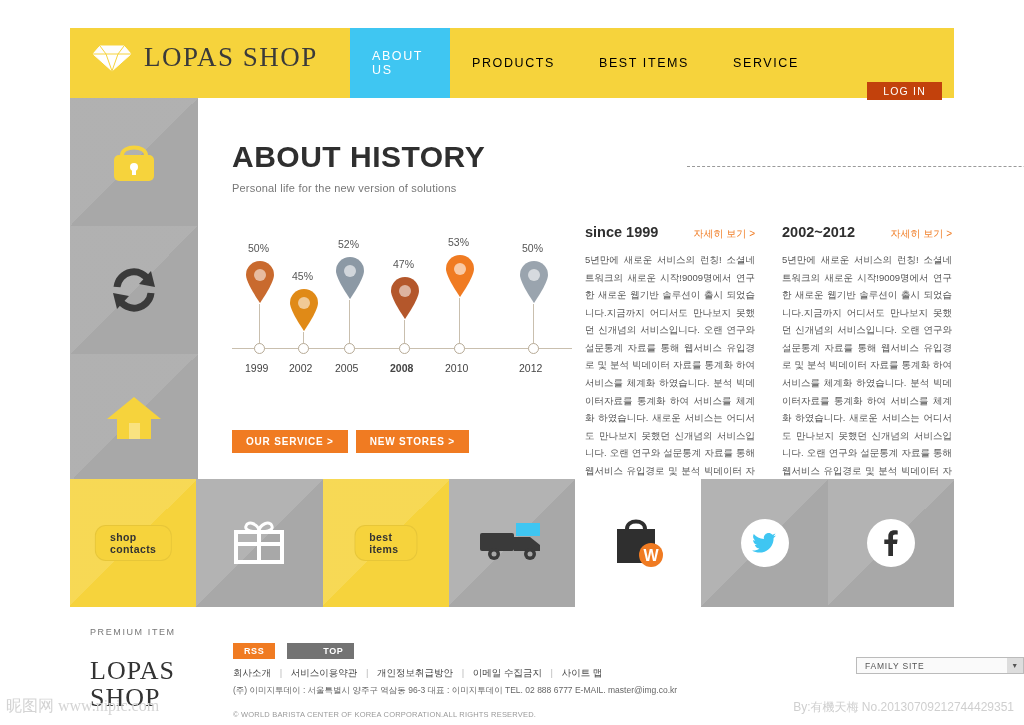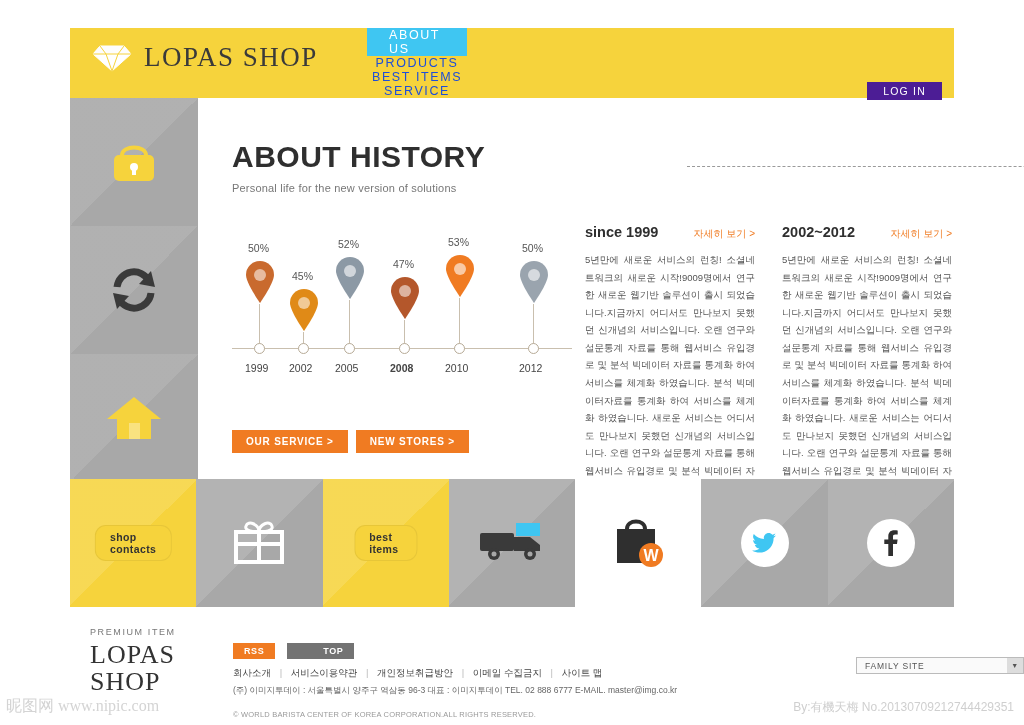--- a/index.html
+++ b/index.html
@@ -17,30 +17,30 @@
   .header {
     position:absolute; left:70px; top:28px; width:884px; height:70px;
     background:#f6d33c;
   }
   .logo-wrap { position:absolute; left:22px; top:14px; display:flex; align-items:center; gap:12px; }
   .diamond-icon { width:40px; height:28px; }
   .logo-text {
     font-family:"Liberation Serif", serif;
     font-size:27px; letter-spacing:1.5px; color:#3a3a3a;
   }
-  .nav { position:absolute; left:280px; top:0; height:70px; display:flex; align-items:center;flex-direction:column; }
+  .nav { position:absolute; left:280px; top:0; height:70px; display:flex; align-items:flex-end; }
   .nav-item {
     display:flex; align-items:center; justify-content:center;
-    font-size:12.5px; letter-spacing:1.6px; color:#1d4ed8;
+    font-size:12.5px; letter-spacing:1.6px; color:#000000;
     padding:0 22px; height:70px; cursor:pointer;
   }
   .nav-item.active { background:#3fc6f2; color:#fff; width:100px; }
   .login-btn {
     position:absolute; right:12px; top:54px;
-    background:#4c1d95; color:#fff; font-size:10.5px; letter-spacing:1.2px;
+    background:#c2410c; color:#fff; font-size:10.5px; letter-spacing:1.2px;
     padding:3px 16px; text-align:center;
   }
 
   
   .leftcol { position:absolute; left:70px; top:98px; width:128px; }
   .left-cell { width:128px; height:128px; position:relative; overflow:hidden; }
   .left-cell.grey { background:#a8a8a8; }
   .left-cell .diag {
     position:absolute; left:0; top:0; width:100%; height:100%;
     background:linear-gradient(135deg, rgba(255,255,255,0.10) 0%, rgba(255,255,255,0.10) 50%, rgba(0,0,0,0.0) 50%);
@@ -111,21 +111,21 @@
     width:48px; height:48px; border-radius:50%; background:#fff;
     display:flex; align-items:center; justify-content:center;
   }
 
   
   .footer { position:absolute; left:70px; top:607px; width:884px; height:100px; background:#fff; }
   .f-brand { position:absolute; left:20px; top:20px; }
   .f-premium { font-size:9px; letter-spacing:1.6px; color:#777; }
   .f-logo {
     font-family:"Liberation Serif", serif; font-size:26px; color:#333;
-    letter-spacing:1px; line-height:1.05; margin-top:4px;
+    letter-spacing:1px; line-height:1.05; margin-top:20px;
   }
   .f-tags { position:absolute; left:163px; top:36px; display:flex; gap:12px; }
   .tag { font-size:9px; font-weight:bold; color:#fff; padding:3px 11px; letter-spacing:0.6px; }
   .tag.rss { background:#f07b22; }
   .tag.top { background:#737373;padding-left:36px; }
   .f-links { position:absolute; left:163px; top:60px; font-size:9.5px; color:#444; }
   .f-links span { margin-right:6px; }
   .f-sep { color:#bbb; }
   .f-addr { position:absolute; left:163px; top:77px; font-size:8.5px; color:#666; line-height:1.6; }
   .f-copy { position:absolute; left:163px; top:103px; font-size:7.5px; color:#999; letter-spacing:0.2px; }

